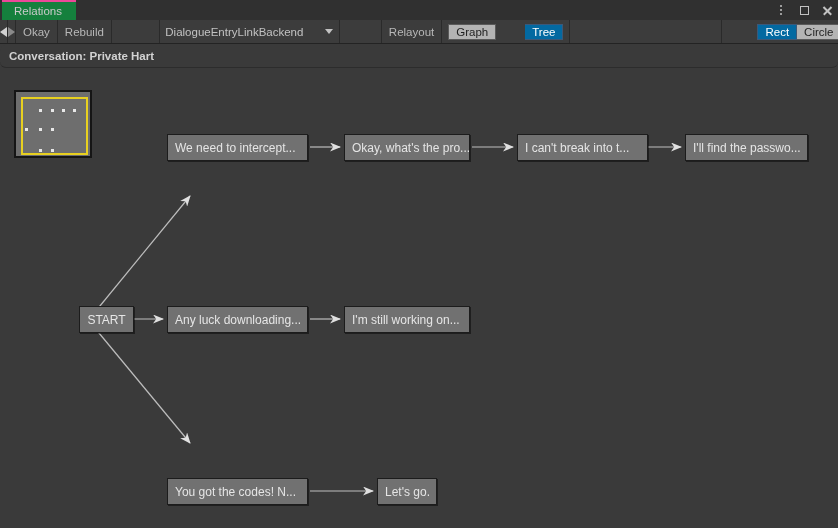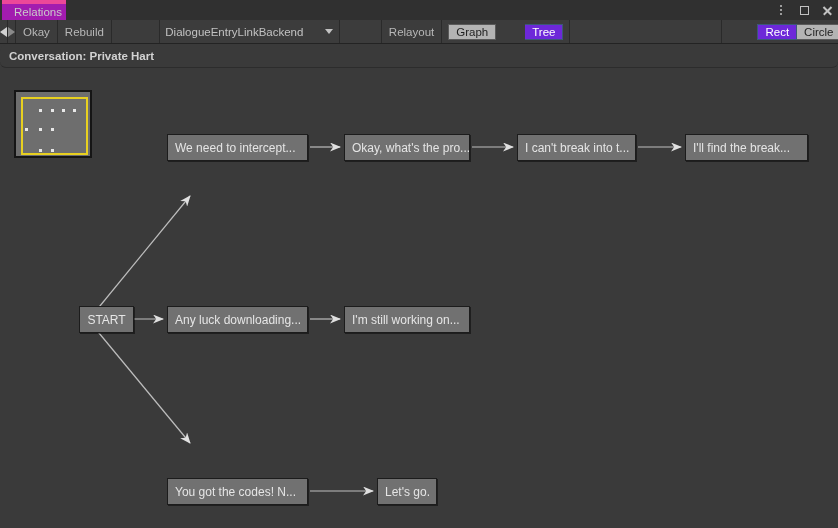--- a/index.html
+++ b/index.html
@@ -28,23 +28,23 @@
     position: absolute;
     left: 0; top: 0;
     width: 838px; height: 20px;
     background: #303030;
     border-bottom: 1px solid #232323;
   }
   .tab {
     position: absolute;
     left: 2px; top: 0;
     height: 20px;
-    padding: 0 4px 0 12px;
-    background: #a21caf;
-    border-top: 4px solid #ec4899;
+    padding: 0 14px 0 12px;
+    background: #15803d;
+    border-top: 2px solid #ec4899;
     box-sizing: border-box;
     display: flex;
     align-items: center;
     color: #cacaca;
     font-size: 11.5px;
     white-space: nowrap;
   }
   .win-controls {
     position: absolute;
     right: 4px; top: 0;
@@ -123,21 +123,21 @@
     padding: 0 7px;
     font-size: 11.5px;
     background: #b4b4b4;
     color: #1f1f1f;
     box-sizing: border-box;
     border: 1px solid #5a5a5a;
     white-space: nowrap;
   }
   .seg + .seg { border-left: none; }
   .seg.on {
-    background: #6d28d9;
+    background: #0369a1;
     color: #ffffff;
     border-color: #3c5878;
     margin-left: 29px;
   }
 
   .gear-cell { width: 30px; padding:0; border-right:none; }
   .gear { color:#cfcfcf; font-size: 15px; line-height: 1; }
 
   
   .headerbar {
@@ -321,25 +321,25 @@
     <div id="node-layer">
         <div class="node start" style="left: 39px; top: 237px; width: 55px; height: 27px; background: rgb(113, 113, 113); border-color: rgb(28, 28, 28); margin-left: 40px;">
           <span>START</span>
         </div>
         <div class="node" style="left: 167px; top: 65px; width: 141px; height: 27px; background: rgb(113, 113, 113); border-color: rgb(28, 28, 28);">
           <span>We need to intercept...</span>
         </div>
         <div class="node" style="left: 344px; top: 65px; width: 126px; height: 27px; background: rgb(113, 113, 113); border-color: rgb(28, 28, 28);">
           <span>Okay, what's the pro...</span>
         </div>
-        <div class="node" style="left: 517px; top: 65px; width: 119px; height: 27px; background: rgb(113, 113, 113); border-color: rgb(28, 28, 28);">
+        <div class="node" style="left: 517px; top: 65px; width: 131px; height: 27px; background: rgb(113, 113, 113); border-color: rgb(28, 28, 28);">
           <span>I can't break into t...</span>
         </div>
         <div class="node" style="left: 685px; top: 65px; width: 123px; height: 27px; background: rgb(113, 113, 113); border-color: rgb(28, 28, 28);">
-          <span>I'll find the break...</span>
+          <span>I'll find the passwo...</span>
         </div>
         <div class="node" style="left: 167px; top: 237px; width: 141px; height: 27px; background: rgb(113, 113, 113); border-color: rgb(28, 28, 28);">
           <span>Any luck downloading...</span>
         </div>
         <div class="node" style="left: 344px; top: 237px; width: 126px; height: 27px; background: rgb(113, 113, 113); border-color: rgb(28, 28, 28);">
           <span>I'm still working on...</span>
         </div>
         <div class="node" style="left: 167px; top: 409px; width: 141px; height: 27px; background: rgb(113, 113, 113); border-color: rgb(28, 28, 28);">
           <span>You got the codes! N...</span>
         </div>

